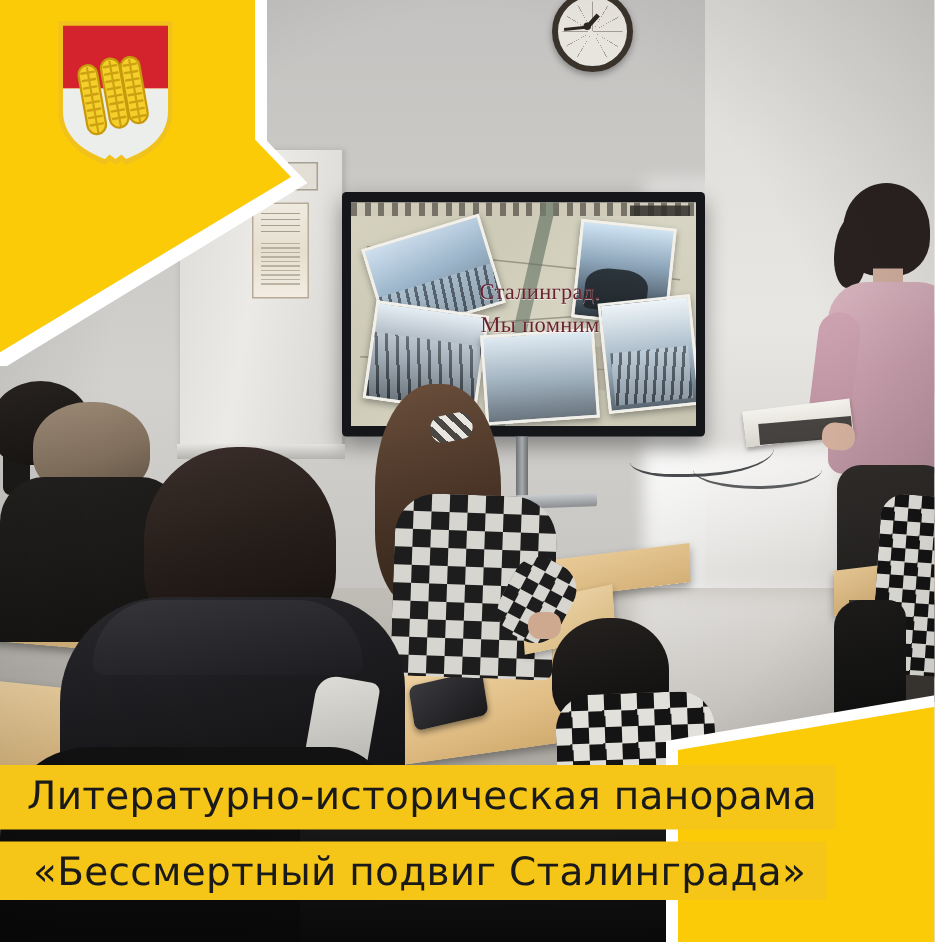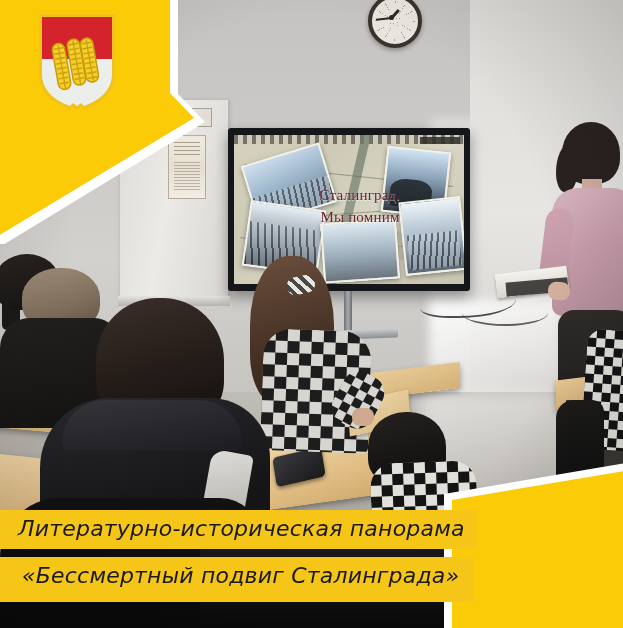--- a/index.html
+++ b/index.html
@@ -667,33 +667,32 @@
   .caption-wrap {
     position: absolute;
     left: 0; top: 510px;
     z-index: 35;
   }
   .caption-line {
     display: block;
     background: var(--yellow, #f5c518);
     color: #1a1a1a;
     font-family: "DejaVu Sans", sans-serif;
-    font-size: 22px;
+    font-size: 26px;
     line-height: 1;
     letter-spacing: .2px;
     white-space: nowrap;
     width: max-content;
-    font-style: italic;
   }
   .caption-line.l1 {
     padding: 8px 12px 9px 18px;
     margin-bottom: 8px;
   }
   .caption-line.l2 {
-    padding: 8px 14px 15px 22px;
+    padding: 8px 14px 5px 22px;
   }
 
   
   .grain {
     position: absolute; inset: 0;
     z-index: 20;
     pointer-events: none;
     background:
       radial-gradient(ellipse at 50% 45%, rgba(0,0,0,0) 55%, rgba(0,0,0,.18) 100%);
   }

